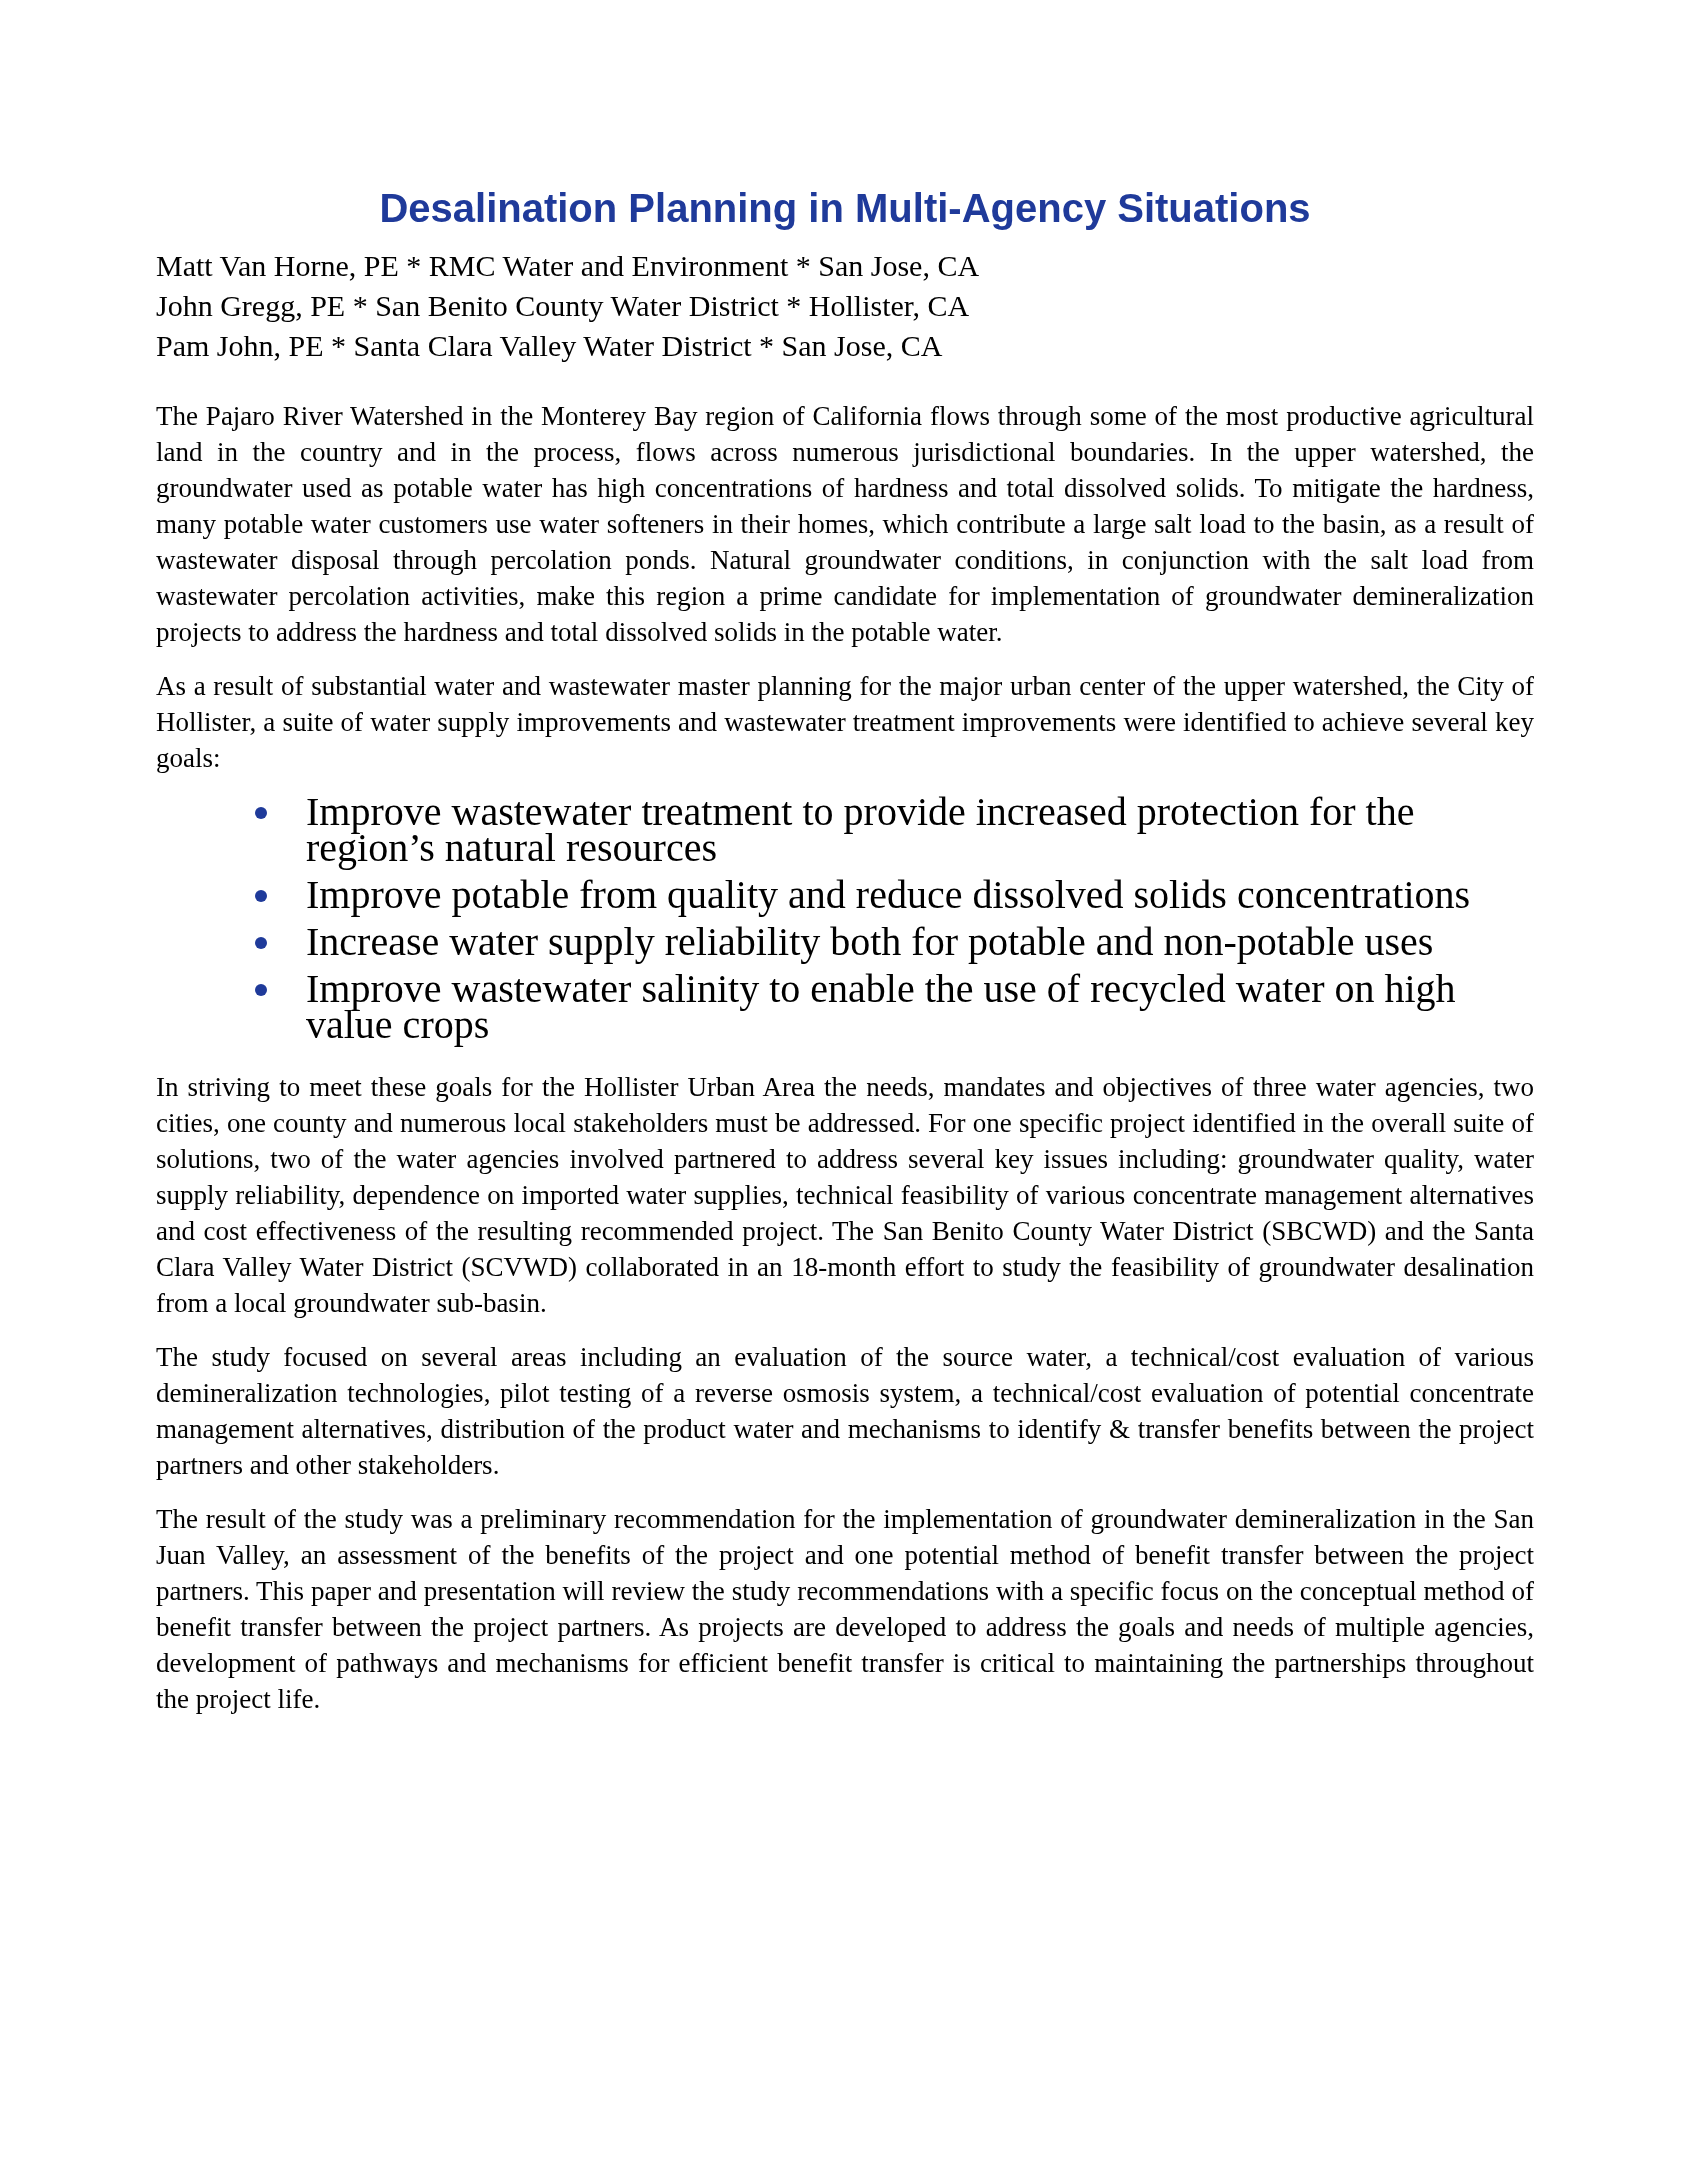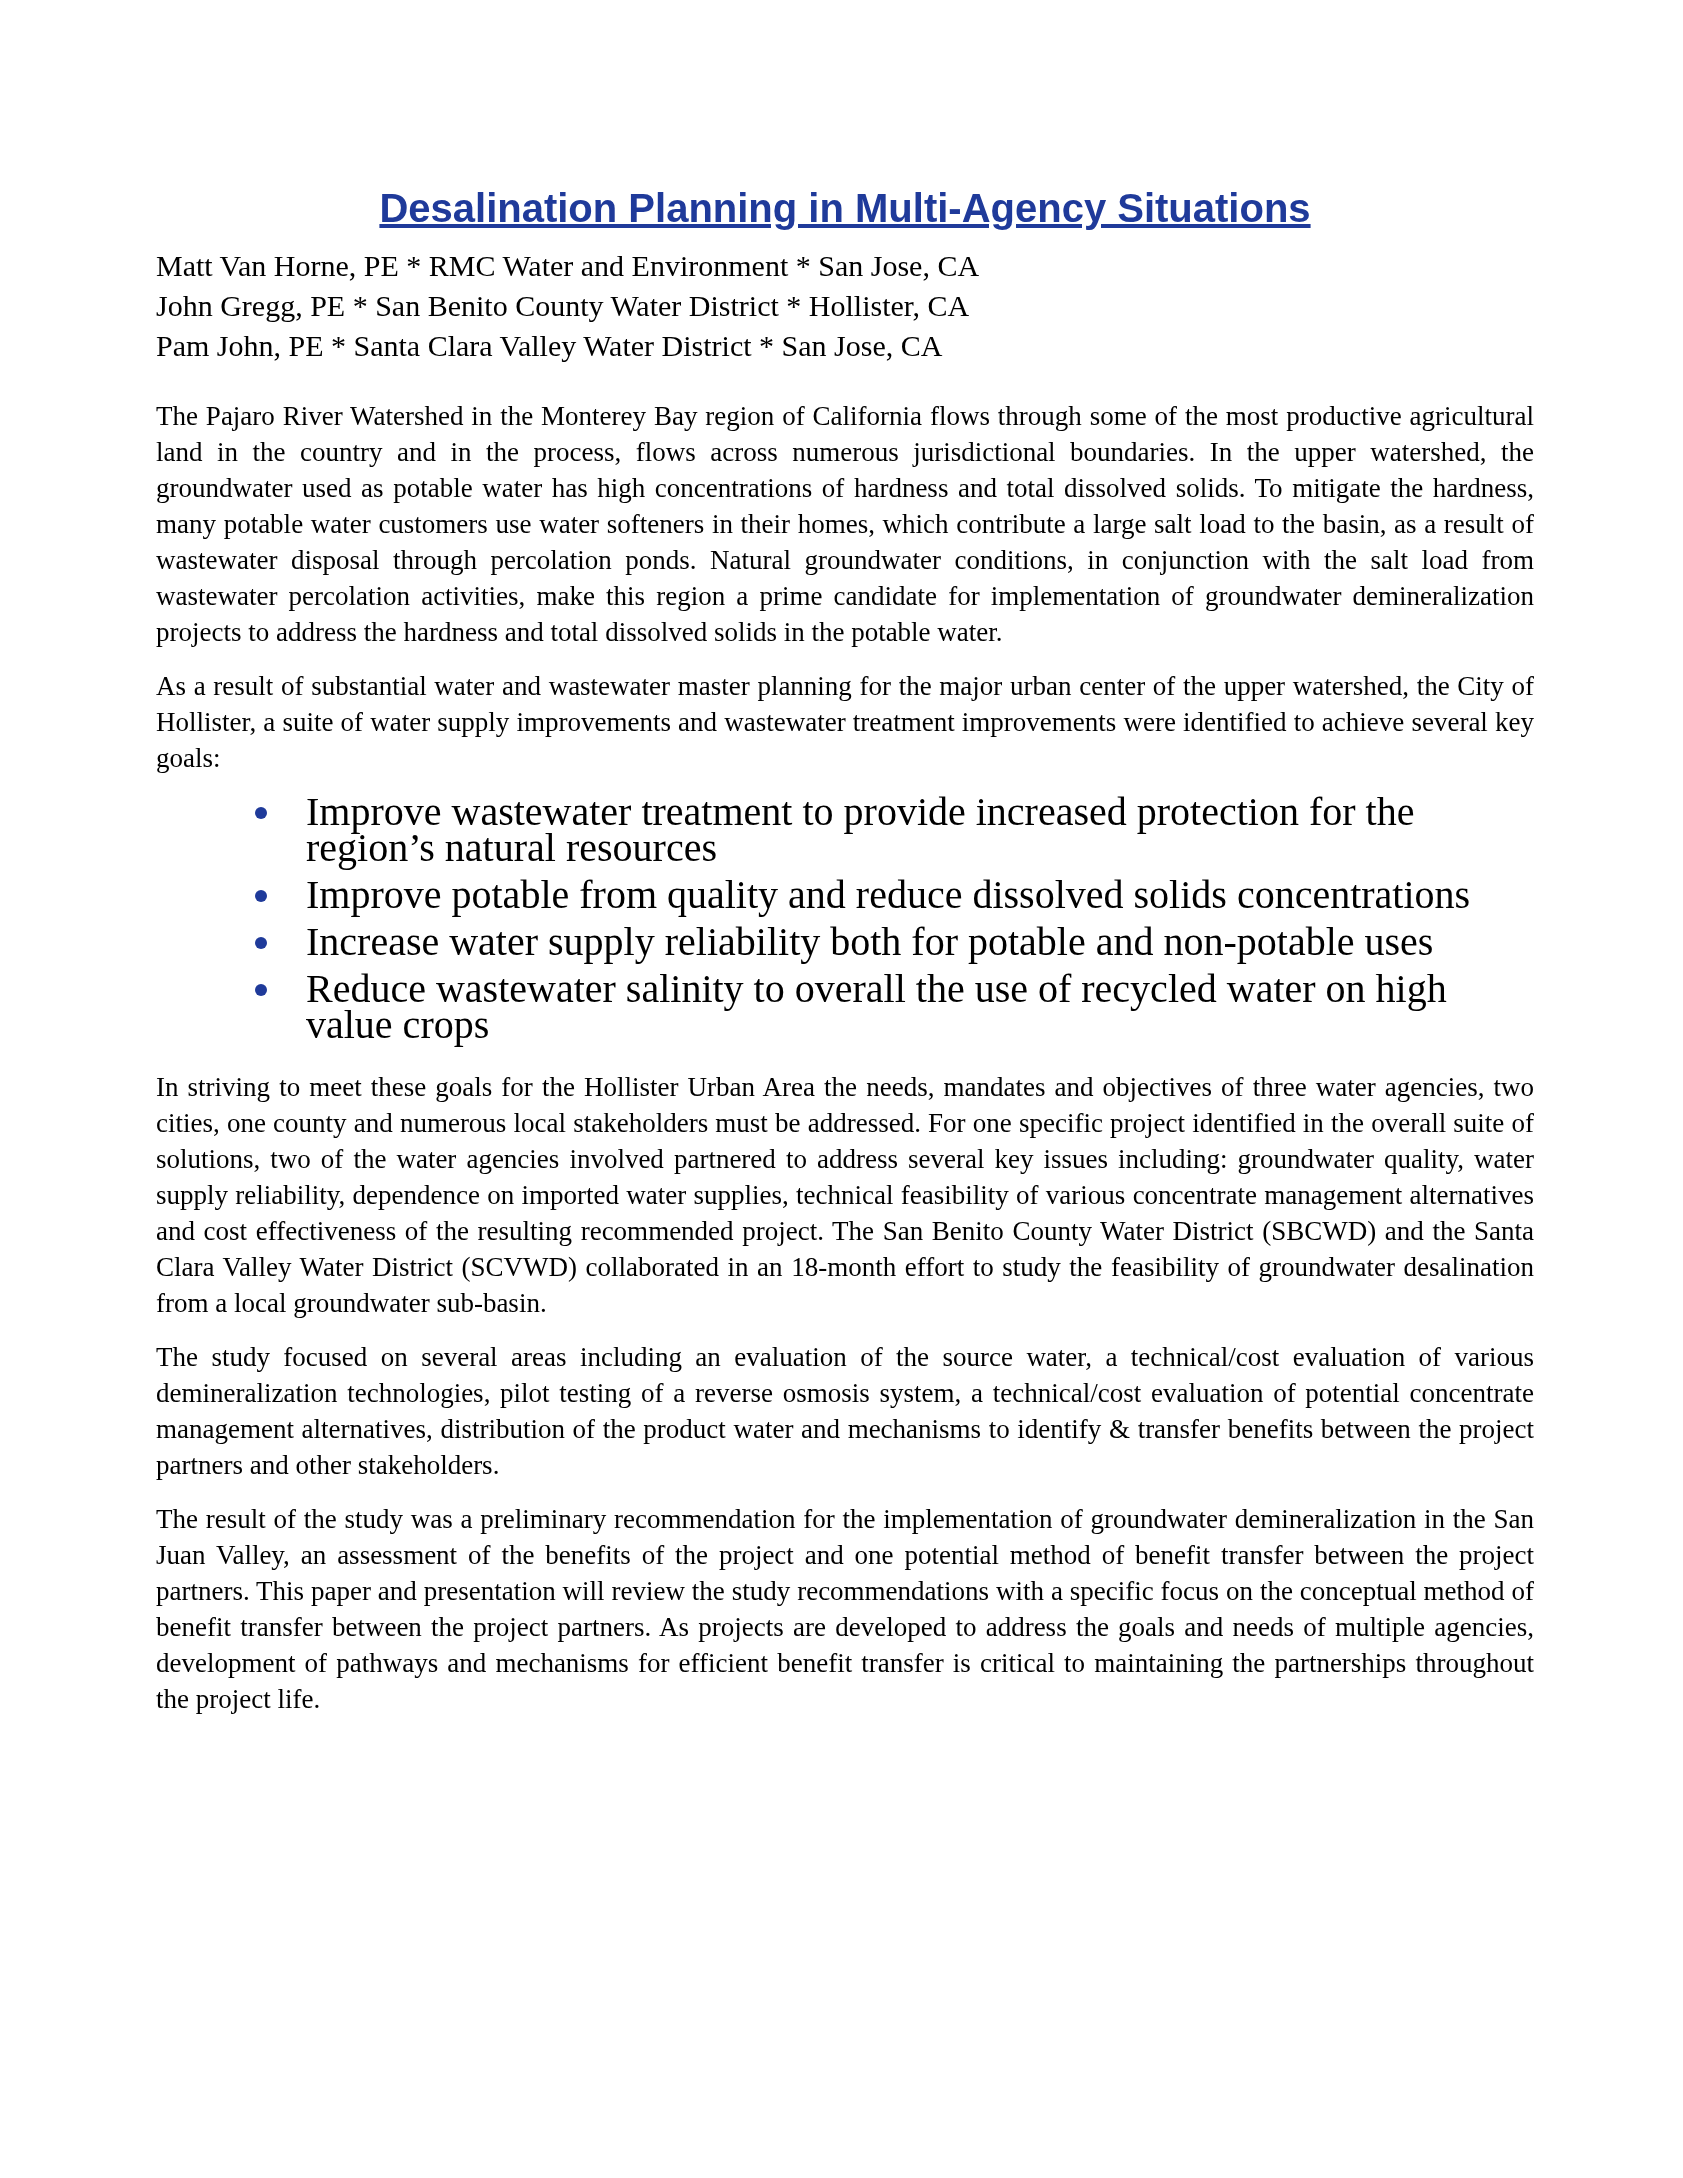--- a/index.html
+++ b/index.html
@@ -19,21 +19,20 @@
     overflow: hidden;
   }
   .doc-title {
     margin: 0 0 14px 0;
     font-family: "Liberation Sans", sans-serif;
     font-weight: bold;
     font-size: 40px;
     line-height: 48px;
     text-align: center;
     color: #1f3a9a;
-    text-decoration: underline;
   }
   .authors {
     text-align: left;
     font-size: 30px;
     line-height: 40px;
     margin-bottom: 32px;
   }
   .author-line {
     white-space: nowrap;
   }
@@ -92,21 +91,21 @@
     <li>
       <span class="bullet-dot"></span>
       <span>Improve potable from quality and reduce dissolved solids concentrations</span>
     </li>
     <li>
       <span class="bullet-dot"></span>
       <span>Increase water supply reliability both for potable and non-potable uses</span>
     </li>
     <li>
       <span class="bullet-dot"></span>
-      <span>Reduce wastewater salinity to overall the use of recycled water on high value crops</span>
+      <span>Improve wastewater salinity to enable the use of recycled water on high value crops</span>
     </li>
   </ul>
 
   <p class="body-par">In striving to meet these goals for the Hollister Urban Area the needs, mandates and objectives of three water agencies, two cities, one county and numerous local stakeholders must be addressed.  For one specific project identified in the overall suite of solutions, two of the water agencies involved partnered to address several key issues including: groundwater quality, water supply reliability, dependence on imported water supplies, technical feasibility of various concentrate management alternatives and cost effectiveness of the resulting recommended project.  The San Benito County Water District (SBCWD) and the Santa Clara Valley Water District (SCVWD) collaborated in an 18-month effort to study the feasibility of groundwater desalination from a local groundwater sub-basin.</p>
 
   <p class="body-par">The study focused on several areas including an evaluation of the source water, a technical/cost evaluation of various demineralization technologies, pilot testing of a reverse osmosis system, a technical/cost evaluation of potential concentrate management alternatives, distribution of the product water and mechanisms to identify &amp; transfer benefits between the project partners and other stakeholders.</p>
 
   <p class="body-par">The result of the study was a preliminary recommendation for the implementation of groundwater demineralization in the San Juan Valley, an assessment of the benefits of the project and one potential method of benefit transfer between the project partners.  This paper and presentation will review the study recommendations with a specific focus on the conceptual method of benefit transfer between the project partners.  As projects are developed to address the goals and needs of multiple agencies, development of pathways and mechanisms for efficient benefit transfer is critical to maintaining the partnerships throughout the project life.</p>
 
 </div>

